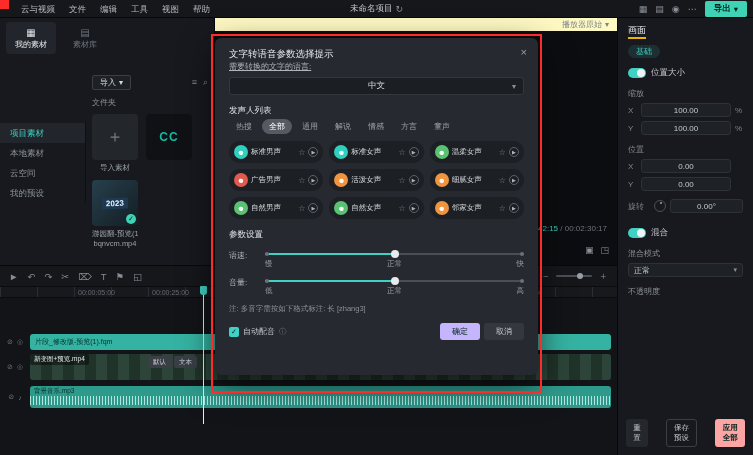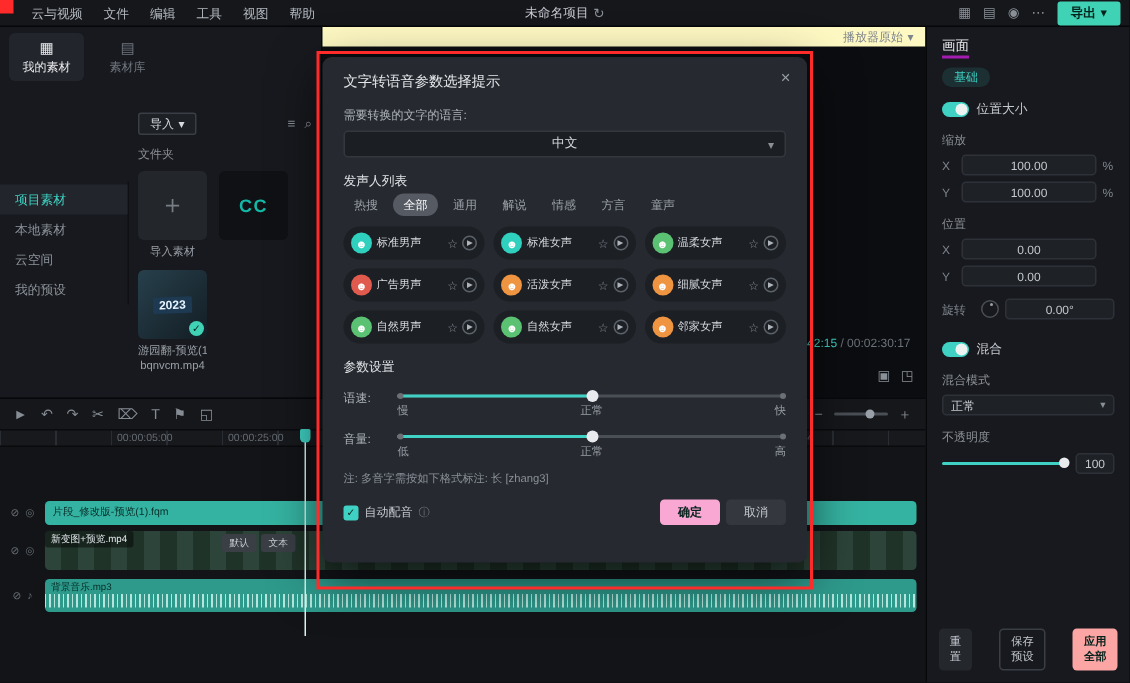--- a/index.html
+++ b/index.html
@@ -41,21 +41,21 @@
 .tile-caption{margin-top:3px;font-size:7.5px;color:#9aa0a8;text-align:center;line-height:1.25;white-space:nowrap;overflow:hidden;}
 
 #preview{position:absolute;left:215px;top:18px;width:402px;height:247px;background:#0b0d10;}
 #preview-header{height:13px;background:#fef9c3;display:flex;align-items:center;justify-content:flex-end;padding:0 8px;color:#7e848c;font-size:8px;}
 .ratio{display:flex;align-items:center;gap:3px;}
 #time-display{position:absolute;right:10px;top:206px;font-size:8px;color:#6d737a;}
 .tc-cur{color:#3fd2c4;}
 #transport{position:absolute;right:8px;top:227px;display:flex;gap:7px;color:#8a9098;font-size:9px;}
 
 #inspector{position:absolute;right:0;top:18px;width:136px;height:437px;background:#17191e;border-left:1px solid #07080a;padding:6px 10px;}
-.insp-tab{color:#eceef1;font-size:9px;border-bottom:2px solid #a21caf;padding-bottom:2px;}
+.insp-tab{color:#eceef1;font-size:9px;border-bottom:2px solid #eab308;padding-bottom:2px;}
 .chip{display:inline-block;margin-top:8px;background:rgba(63,210,196,.13);color:#3fd2c4;font-size:8px;padding:1px 8px;border-radius:8px;}
 .section-row{margin-top:9px;display:flex;align-items:center;gap:5px;}
 .section-row.mt{margin-top:14px;}
 .toggle{width:18px;height:10px;border-radius:5px;background:#3fd2c4;position:relative;display:inline-block;}
 .toggle::after{content:"";position:absolute;right:1px;top:1px;width:8px;height:8px;border-radius:50%;background:#eef3f2;}
 .section-label{font-size:8.5px;color:#c5cad0;}
 .prop-label{margin-top:9px;font-size:8px;color:#8b9097;}
 .field-row{margin-top:4px;display:flex;align-items:center;gap:4px;}
 .axis{width:9px;color:#7e848c;font-size:8px;}
 .value-box{flex:1;height:14px;background:#1e2126;border:1px solid #2e3238;border-radius:3px;display:flex;align-items:center;justify-content:center;font-size:8px;color:#c5cad0;}
@@ -98,21 +98,21 @@
 .trackC{top:88px;height:22px;}
 .clipC{background:#2e9a8c;}
 .audio-label{background:transparent;color:#073028;}
 .waveform{position:absolute;left:0;right:0;top:10px;height:9px;
 background:repeating-linear-gradient(90deg,rgba(224,255,249,.75) 0 1px,transparent 1px 3px);}
 
 #tts-modal{position:absolute;left:215px;top:38px;width:323px;height:337px;background:#26292f;border-radius:6px;z-index:40;
 box-shadow:0 10px 34px rgba(0,0,0,.65);padding:10px 14px;}
 .modal-title{font-size:9.5px;color:#e6e9ec;}
 .modal-close{position:absolute;right:11px;top:8px;color:#9aa0a8;font-size:11px;}
-.lang-label{margin-top:10px;font-size:8px;color:#b0b5bc;}
+.lang-label{font-size:8px;color:#b0b5bc;text-decoration:underline;}
 .lang-select{margin-top:5px;height:18px;background:#1b1e22;border:1px solid #34383e;border-radius:3px;display:flex;align-items:center;justify-content:center;font-size:8.5px;color:#d7dadf;position:relative;}
 .lang-select .chev{position:absolute;right:7px;color:#8a9098;font-size:8px;}
 .voices-label,.params-label{margin-top:10px;font-size:8.5px;color:#dfe2e6;}
 .voice-tabs{margin-top:2px;display:flex;gap:3px;align-items:flex-start;}
 .voice-tab{padding:2px 7px;font-size:8px;color:#9aa0a8;border-radius:9px;}
 .voice-tab.active{background:#565b63;color:#ffffff;}
 .voice-grid{margin-top:7px;display:grid;grid-template-columns:repeat(3,1fr);gap:6px;}
 .voice-cell{height:22px;background:#1c1f24;border-radius:11px;display:flex;align-items:center;gap:3px;padding:0 5px;}
 .voice-avatar{width:14px;height:14px;border-radius:50%;display:flex;align-items:center;justify-content:center;font-size:7.5px;color:#ffffff;flex:none;}
 .voice-name{font-size:7.5px;color:#d7dadf;flex:1;white-space:nowrap;overflow:hidden;}
@@ -125,21 +125,21 @@
 .slider .sfill{position:absolute;left:0;top:3px;height:2px;width:50%;background:#3fd2c4;}
 .slider .dot{position:absolute;top:2px;width:4px;height:4px;border-radius:50%;background:#6a7076;}
 .slider .d1{left:0;}.slider .d3{right:0;}
 .slider .knob{position:absolute;left:50%;top:0;width:8px;height:8px;border-radius:50%;background:#e8eaed;transform:translateX(-50%);}
 .slider .ticks{position:absolute;left:0;right:0;top:9px;display:flex;justify-content:space-between;font-size:7.5px;color:#9aa0a8;}
 .note{margin-top:9px;font-size:7.5px;color:#8a9098;}
 .modal-footer{margin-top:9px;display:flex;align-items:center;gap:4px;}
 .checkbox{width:10px;height:10px;background:#3fd2c4;border-radius:2px;color:#05231b;font-size:7px;display:flex;align-items:center;justify-content:center;}
 .auto-label{font-size:8px;color:#c5cad0;}
 .info-icon{font-size:7.5px;color:#6d7379;}
-.btn-ok{margin-left:auto;border:0;background:#f9a8d4;color:#05231b;font-weight:bold;font-size:8px;padding:3px 12px;border-radius:3px;}
+.btn-ok{margin-left:auto;border:0;background:#c4b5fd;color:#05231b;font-weight:normal;font-size:8px;padding:3px 12px;border-radius:3px;}
 .btn-cancel{border:0;background:#34383e;color:#c5cad0;font-size:8px;padding:3px 12px;border-radius:3px;}
 
 #annotation-box{position:absolute;left:211px;top:34px;width:331px;height:359px;border:2px solid #ff2b2b;z-index:50;pointer-events:none;}
 </style>
 </head>
 <body>
 
 <div id="app">
 
   <div id="corner-marker"></div>
@@ -290,26 +290,20 @@
       <span class="section-label">混合</span>
     </div>
     <div class="prop-label">混合模式</div>
     <div class="field-row">
       <span class="value-box left">
         <span>正常</span>
         <span class="chev">▾</span>
       </span>
     </div>
     <div class="prop-label">不透明度</div>
-    <div class="op-row">
-      <span class="op-slider">
-          <span class="op-knob"></span>
-        </span>
-      <span class="value-box small">100</span>
-    </div>
 
     <div class="insp-footer">
       <button class="btn-ghost">重置</button>
       <button class="btn-outline">保存预设</button>
       <button class="btn-accent">应用全部</button>
     </div>
   </aside>
 
   <section id="timeline">
     <div id="tl-toolbar">

